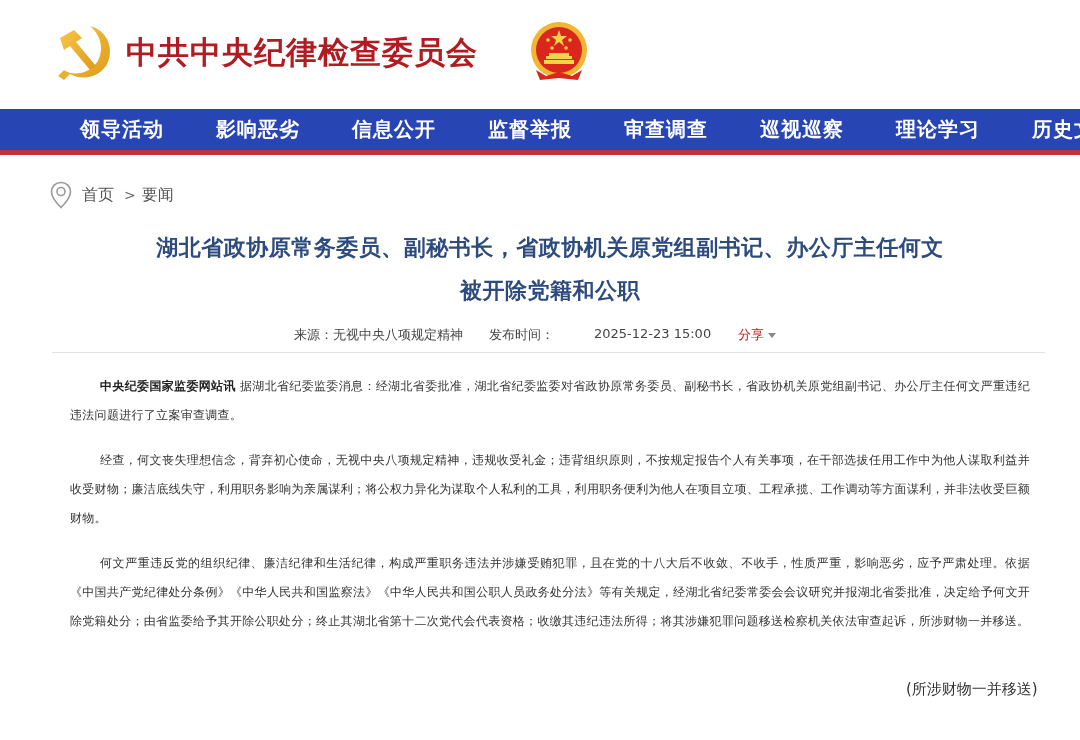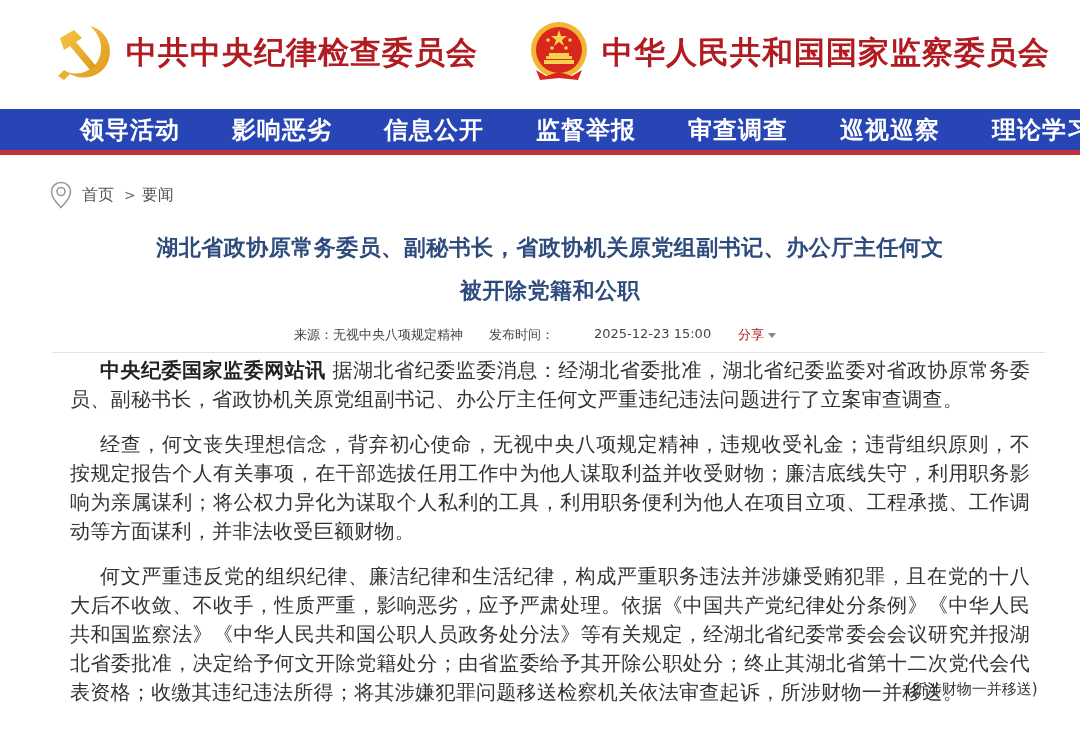--- a/index.html
+++ b/index.html
@@ -16,21 +16,21 @@
     font-weight: bold; color: #b01c22; font-size: 31px; letter-spacing: 1px;
     white-space: nowrap; margin-left: 8px;
   }
   .logo-right .org-name { margin-left: 10px; }
 
   .navbar { position: absolute; left: 0; top: 109px; width: 1080px; height: 41px; background: #2745b4; }
   .nav-stripe { position: absolute; left: 0; top: 150px; width: 1080px; height: 5px; background: #c0323a; }
   .nav-items { position: absolute; left: 62px; top: 0; height: 41px; display: flex; align-items: center; }
   .nav-item {
     font-family: "DejaVu Serif", "Liberation Serif", serif; font-weight: bold;
-    color: #ffffff; font-size: 24px; letter-spacing: 1px; margin-right: 34px;
+    color: #ffffff; font-size: 20px; letter-spacing: 1px; margin-right: 34px;
     white-space: nowrap; cursor: pointer; padding: 0 0 0 18px;
   }
 
   .breadcrumb { position: absolute; left: 50px; top: 181px; display: flex; align-items: center; font-size: 16px; color: #555; justify-content: flex-end; }
   .bc-icon { width: 22px; height: 28px; margin-right: 10px; }
   .bc-home { color: #555; cursor: pointer; }
   .bc-sep { margin: 0 6px 0 10px; color: #666; font-size: 14px; }
   .bc-current { color: #555; cursor: pointer; }
 
   .title { position: absolute; left: 0; width: 1100px; text-align: center; color: #2d4b7d; font-weight: bold; font-size: 22px; letter-spacing: 0.5px; }
@@ -40,21 +40,21 @@
   .meta { position: absolute; top: 326px; left: 0; width: 1080px; font-size: 13px; color: #444; }
   .meta .src-label { position: absolute; left: 294px; }
   .meta .src-val { position: absolute; left: 333px; }
   .meta .time-label { position: absolute; left: 489px; }
   .meta .time-val { position: absolute; left: 557px; margin-left: 37px; }
   .meta .share { position: absolute; left: 731px; color: #b91c1c; cursor: pointer; margin-left: 7px; }
   .caret { display: inline-block; width: 0; height: 0; border-left: 4px solid transparent; border-right: 4px solid transparent; border-top: 5px solid #888; margin-left: 4px; vertical-align: middle; }
 
   .divider { position: absolute; left: 52px; top: 352px; width: 993px; height: 1px; background: #e2e2e2; }
 
-  .article { position: absolute; left: 70px; top: 356px; width: 960px; font-size: 20px; line-height: 29px; color: #333; letter-spacing: 0.3px; }
+  .article { position: absolute; left: 70px; top: 372px; width: 960px; font-size: 12px; line-height: 29px; color: #333; letter-spacing: 0.3px; }
   .para { text-indent: 30px; margin-bottom: 16px; text-align: justify; }
   .para strong { font-weight: bold; color: #222; }
 
   .signoff { position: absolute; left: 906px; top: 680px; font-size: 15px; color: #333; }
 </style>
 </head>
 <body>
 
 <div class="header">
   <div class="logo-group logo-left">
@@ -77,21 +77,20 @@
       <polygon points="33,10 35,16 41,16 36,20 38,26 33,22 28,26 30,20 25,16 31,16" fill="#f7d24a"></polygon>
       <circle cx="22" cy="20" r="1.8" fill="#f7d24a"></circle>
       <circle cx="44" cy="20" r="1.8" fill="#f7d24a"></circle>
       <circle cx="26" cy="28" r="1.8" fill="#f7d24a"></circle>
       <circle cx="40" cy="28" r="1.8" fill="#f7d24a"></circle>
       <rect x="20" y="36" width="26" height="3" fill="#f7d24a"></rect>
       <rect x="23" y="33" width="20" height="3" fill="#f7d24a"></rect>
       <rect x="18" y="40" width="30" height="4" fill="#f7d24a"></rect>
       <path d="M10 50 L20 56 L33 52 L46 56 L56 50 L52 60 L33 58 L14 60 Z" fill="#d8281e"></path>
     </svg>
-    <span class="org-name">中华人民共和国国家监察委员会</span>
   </div>
 </div>
 
 <div class="navbar">
   <div class="nav-items">
     <span class="nav-item">领导活动</span>
     <span class="nav-item">影响恶劣</span>
     <span class="nav-item">信息公开</span>
     <span class="nav-item">监督举报</span>
     <span class="nav-item">审查调查</span>

